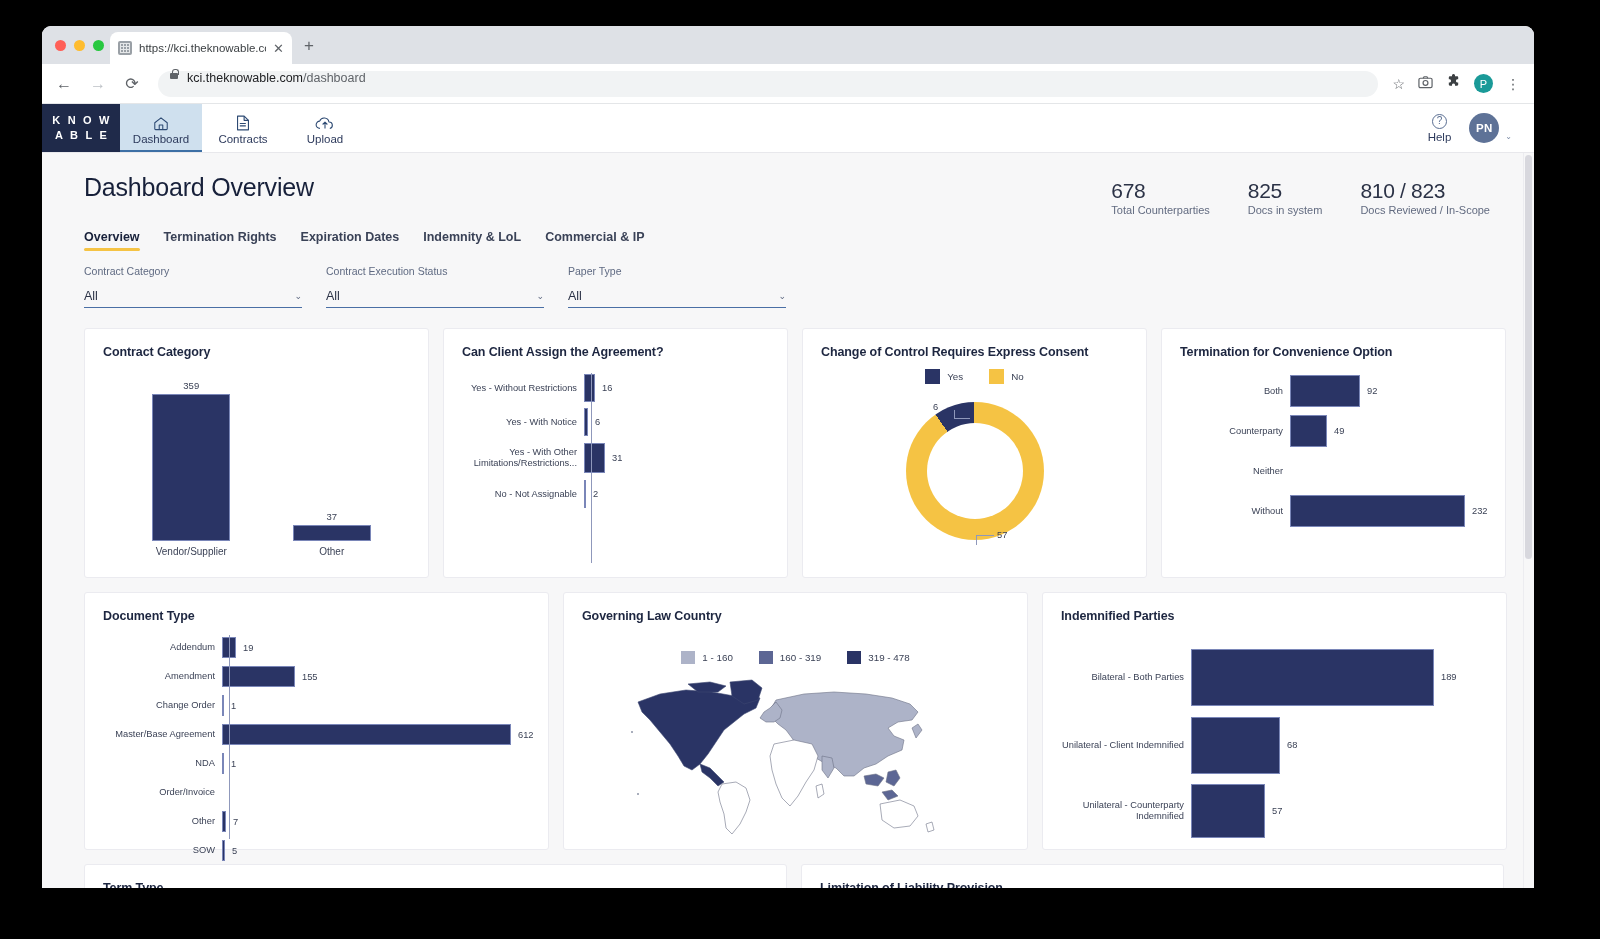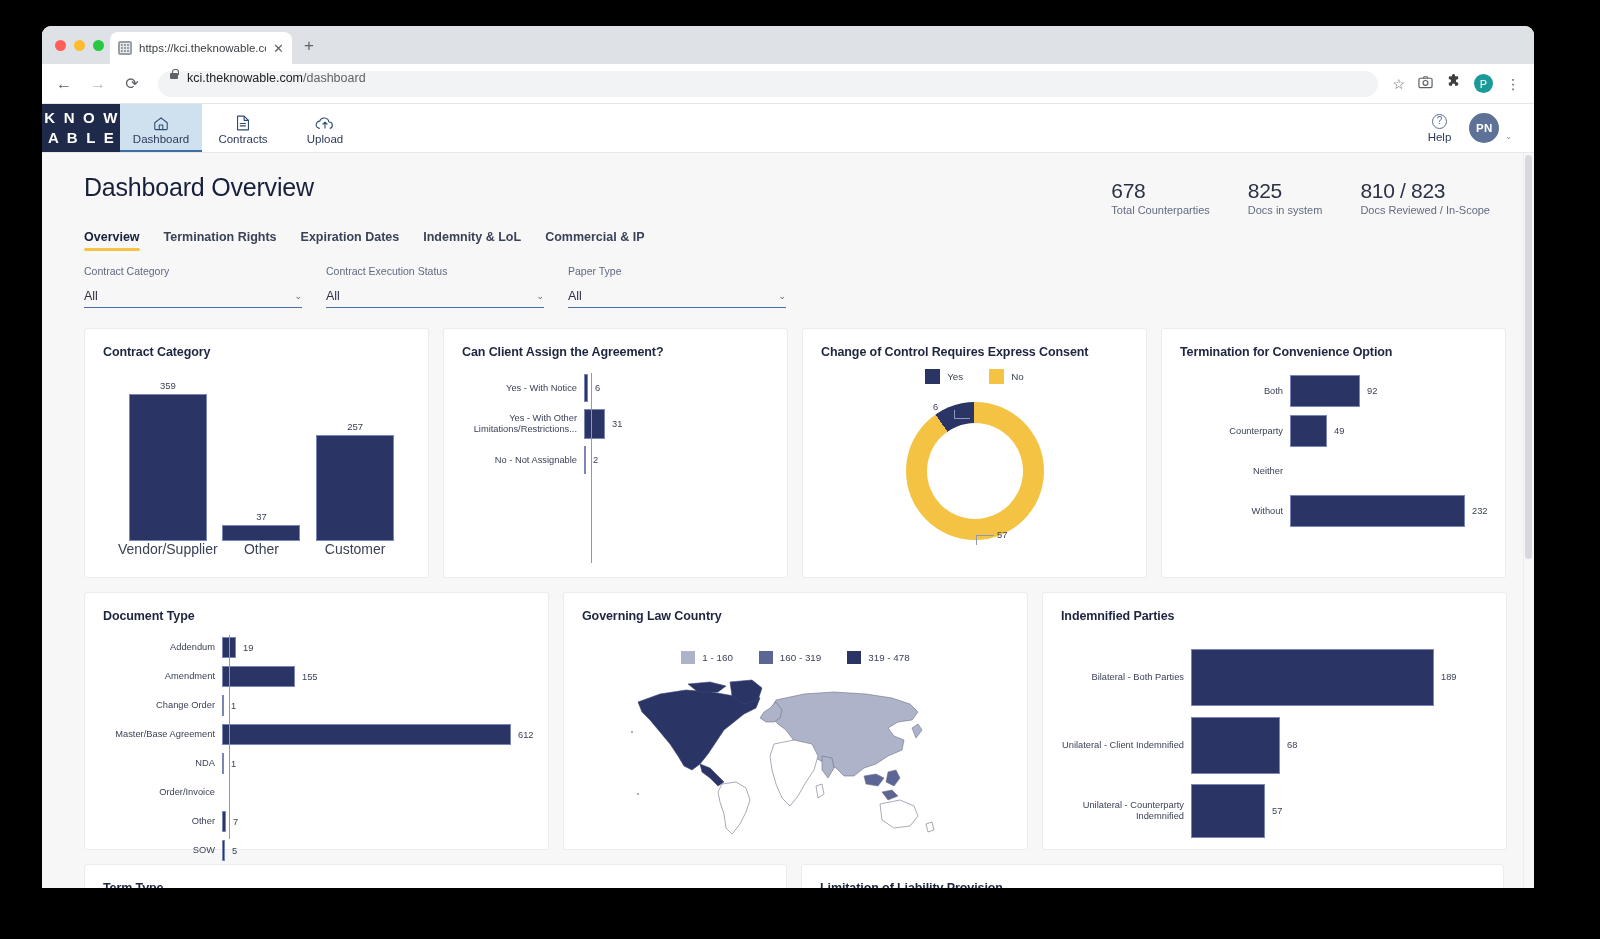--- a/index.html
+++ b/index.html
@@ -152,21 +152,21 @@
     display: flex; align-items: stretch;
     border-bottom: 1px solid #e8e8ec;
     position: relative;
   }
   .logo {
     width: 78px;
     background: #1f2a4a;
     color: #fff;
     display: flex; flex-direction: column;
     align-items: center; justify-content: center;
-    font-size: 15px;
+    font-size: 11px;
     font-weight: bold;
     letter-spacing: 2.2px;
     line-height: 1.35;
     padding-left: 2px;
   }
   .navitem {
     width: 82px;
     display: flex; flex-direction: column;
     align-items: center; justify-content: center;
     gap: 1px;
@@ -338,21 +338,21 @@
     justify-content: flex-end;
   }
   .vbar-val { font-size: 9.5px; color: #3b4256; margin-bottom: 3px; }
   .vbar {
     width: 78px;
     background: #2a3465;
     border: 1px solid #7a86b8;
   }
   .vbar-lbl {
     position: absolute; bottom: -16px;
-    font-size: 14px; color: #3b4256;
+    font-size: 10px; color: #3b4256;
     white-space: nowrap;
   }
 
   
   .hchart { margin-top: 8px; position: relative; }
   .hrow {
     display: flex; align-items: center;
     margin-bottom: 4px;
   }
   .hlbl {
@@ -592,33 +592,33 @@
                 <div class="vbar-col">
                   <div class="vbar-val">359</div>
                   <div class="vbar" style="height:147px"></div>
                   <div class="vbar-lbl">Vendor/Supplier</div>
                 </div>
                 <div class="vbar-col">
                   <div class="vbar-val">37</div>
                   <div class="vbar" style="height:16px"></div>
                   <div class="vbar-lbl">Other</div>
                 </div>
-                <div class="vbar-col">
-                  <div class="vbar-val">257</div>
-                  <div class="vbar" style="height:106px"></div>
-                  <div class="vbar-lbl">Customer</div>
-                </div>
               </div>
             </div>
           </div>
 
           <div class="card r1">
             <div class="card-title">Can Client Assign the Agreement?</div>
             <div class="hchart" style="margin-top:14px">
               <div class="axisline" style="left:129px;top:0;height:190px"></div>
+              <div class="hrow" style="height:30px">
+                <div class="hlbl" style="width:122px">Yes - Without Restrictions</div>
+                <div class="hbar" style="width:11px;height:28px"></div>
+                <div class="hval">16</div>
+              </div>
               <div class="hrow" style="height:30px">
                 <div class="hlbl" style="width:122px">Yes - With Notice</div>
                 <div class="hbar" style="width:4px;height:28px"></div>
                 <div class="hval">6</div>
               </div>
               <div class="hrow" style="height:34px">
                 <div class="hlbl" style="width:122px">Yes - With Other Limitations/Restrictions...</div>
                 <div class="hbar" style="width:21px;height:30px"></div>
                 <div class="hval">31</div>
               </div>

